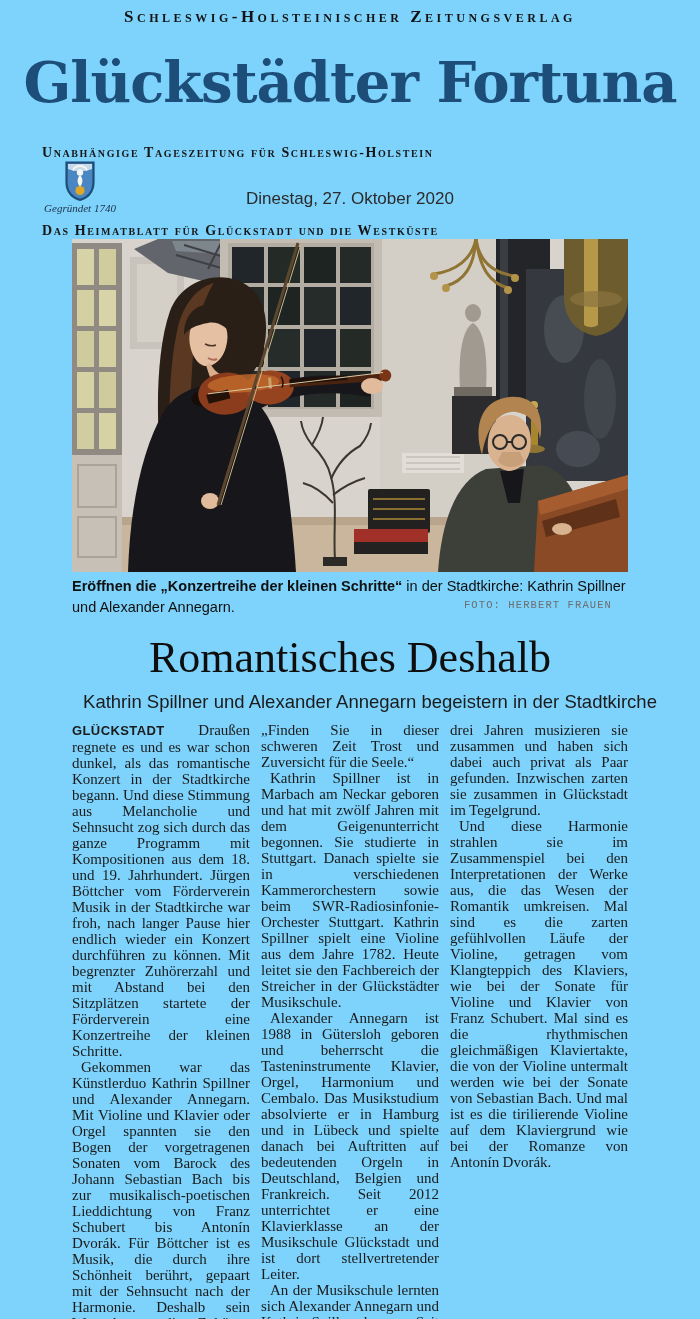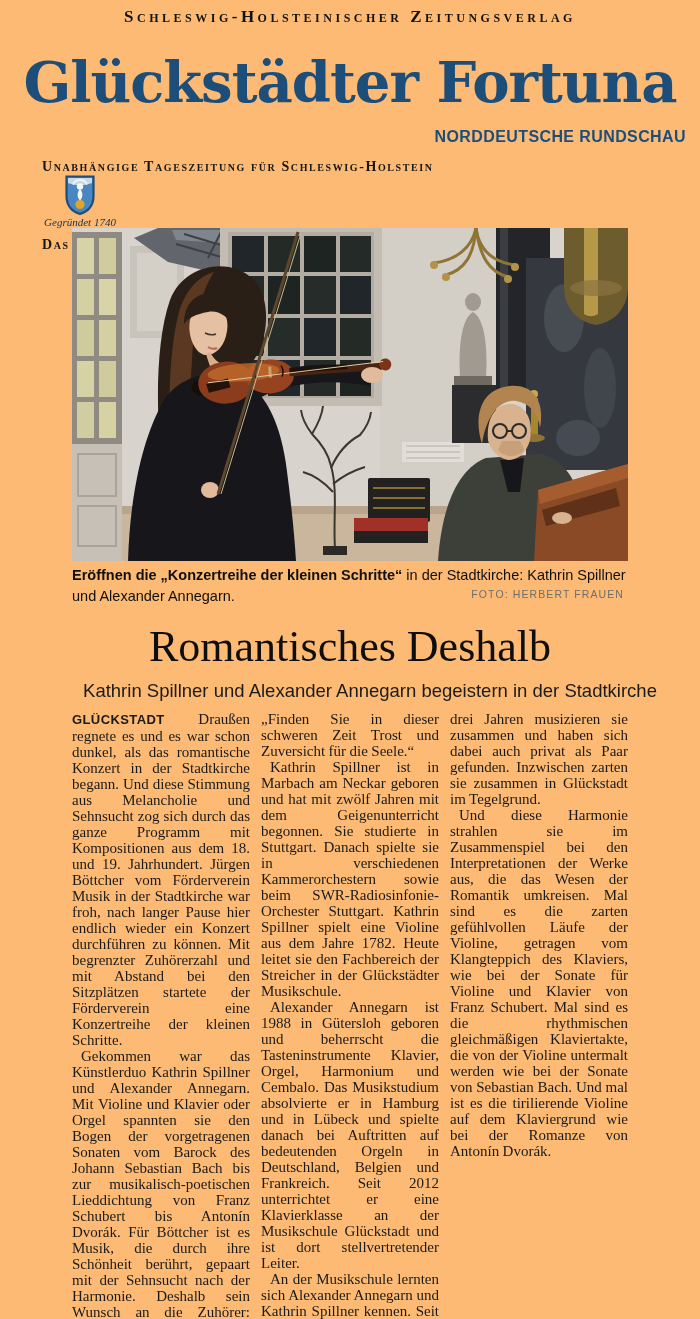--- a/index.html
+++ b/index.html
@@ -1,16 +1,16 @@
 <!DOCTYPE html>
 <html lang="de"><head>
 <meta charset="utf-8">
 <style>
   html,body{margin:0;padding:0;background:#ffffff;}
-  .page{position:relative;width:700px;height:1319px;margin:0 auto;background:#fdba74;overflow:hidden;
+  .page{position:relative;width:700px;height:1319px;margin:0 auto;background:#7dd3fc;overflow:hidden;
         font-family:"Liberation Serif",serif;color:#1a1a1a;}
 
   
   .publisher{margin-top:6px;text-align:center;font-variant:small-caps;font-weight:600;
              font-size:17px;line-height:22px;letter-spacing:3.5px;color:#131313;}
   .masthead{margin:16px;text-align:center;font-family:"DejaVu Serif",serif;font-weight:bold;
             font-size:56px;line-height:76px;color:#1d4e79;letter-spacing:-1px;white-space:nowrap;}
   .edition{margin-top:-8px;padding-right:14px;text-align:right;
            font-family:"Liberation Sans",sans-serif;font-weight:bold;font-size:16px;
            letter-spacing:.4px;color:#1d4e79;}
@@ -23,22 +23,22 @@
 
   .dateline{margin-top:5px;text-align:center;font-family:"Liberation Sans",sans-serif;
             font-size:17px;color:#2b2b2b;}
 
   
   figure{margin:30px auto 0;width:556px;}
   .photo{display:block;}
   .caption{position:relative;margin:4px 0 0;font-family:"Liberation Sans",sans-serif;
            font-size:14.5px;line-height:21px;color:#101010;}
   .caption strong{font-weight:700;}
-  .credit{position:absolute;right:4px;bottom:2px;font-size:10.5px;letter-spacing:1.1px;
-          color:#6e6e6e;}
+  .credit{position:absolute;right:16px;bottom:2px;font-size:10.5px;letter-spacing:1.1px;
+          color:#6e6e6e;font-family:Liberation Mono, monospace;}
 
   
   .headline{margin:16px 0 0;text-align:center;font-weight:400;font-size:44px;line-height:48px;
             color:#0e0e0e;font-family:"Liberation Serif",serif;}
   .subhead{margin-top:9px;text-align:center;font-family:"Liberation Sans",sans-serif;
            font-size:18.5px;color:#1b1b1b;padding-left:40px;}
   .article-body{width:556px;height:616px;margin:9px auto 0;columns:3;column-gap:11px;
                 column-fill:auto;text-align:justify;font-size:15px;line-height:16px;
                 overflow:hidden;hyphens:auto;-webkit-hyphens:auto;word-spacing:-0.02em;}
   .article-body p{margin:0;text-indent:9px;}
@@ -47,38 +47,38 @@
         letter-spacing:.4px;}
 </style>
 </head>
 <body>
 
 <div class="page">
 
   <header>
     <div class="publisher">Schleswig-Holsteinischer Zeitungsverlag</div>
     <h1 class="masthead">Glückstädter Fortuna</h1>
-    <div class="edition">NORDDEUTSCHE RUNDSCHAU</div>
     <div class="tagline-row">
       <span class="tagline">Unabhängige Tageszeitung für Schleswig-Holstein</span>
       <span class="crest">
         <svg width="30" height="40" viewBox="0 0 30 40" xmlns="http://www.w3.org/2000/svg">
           <path d="M1.5,1.5 H28.5 V21 C28.5,32 21.5,37.5 15,38.8 C8.5,37.5 1.5,32 1.5,21 Z" fill="#4a86c2" stroke="#1d4e79" stroke-width="2.2"></path>
           <path d="M3,3 H27 V8 C19,11 11,11 3,8 Z" fill="#dce8f2" opacity="0.85"></path>
           <circle cx="15" cy="29.5" r="4.6" fill="#e0a62a"></circle>
           <circle cx="15" cy="11.5" r="3.2" fill="#f5f5f0"></circle>
           <path d="M15,14 C11.8,17 11.8,22.5 15,25.5 C18.2,22.5 18.2,17 15,14 Z" fill="#f5f5f0"></path>
           <path d="M8,9.5 C10,3.5 20,3.5 22,9.5" stroke="#f5f5f0" stroke-width="1.8" fill="none"></path>
         </svg>
         <span class="founded">Gegründet 1740</span>
       </span>
       <span class="tagline">Das Heimatblatt für Glückstadt und die Westküste</span>
     </div>
   </header>
 
+  <div class="dateline">Dinestag, 27. Oktober 2020</div>
 
   <figure>
     <svg class="photo" width="556" height="333" viewBox="0 0 556 333" xmlns="http://www.w3.org/2000/svg">
 
       <rect width="556" height="333" fill="#d8d3cc"></rect>
       <rect x="308" width="120" height="282" fill="#d3cec6"></rect>
 
       <rect y="278" width="556" height="10" fill="#b9a58c"></rect>
       <rect y="286" width="556" height="47" fill="#cab69d"></rect>
 

